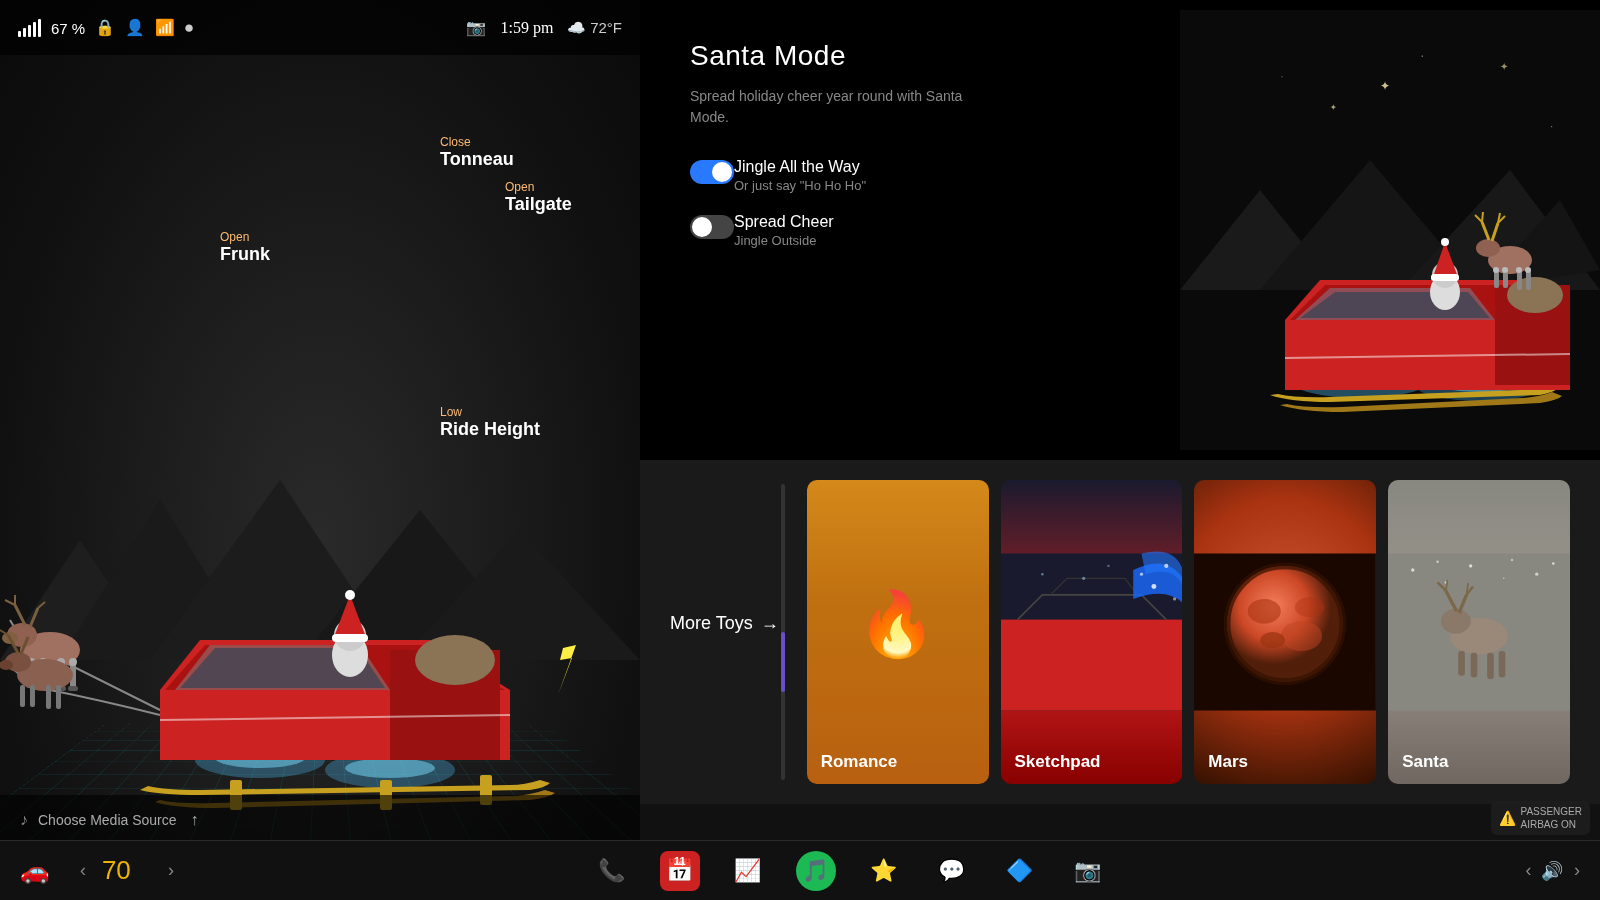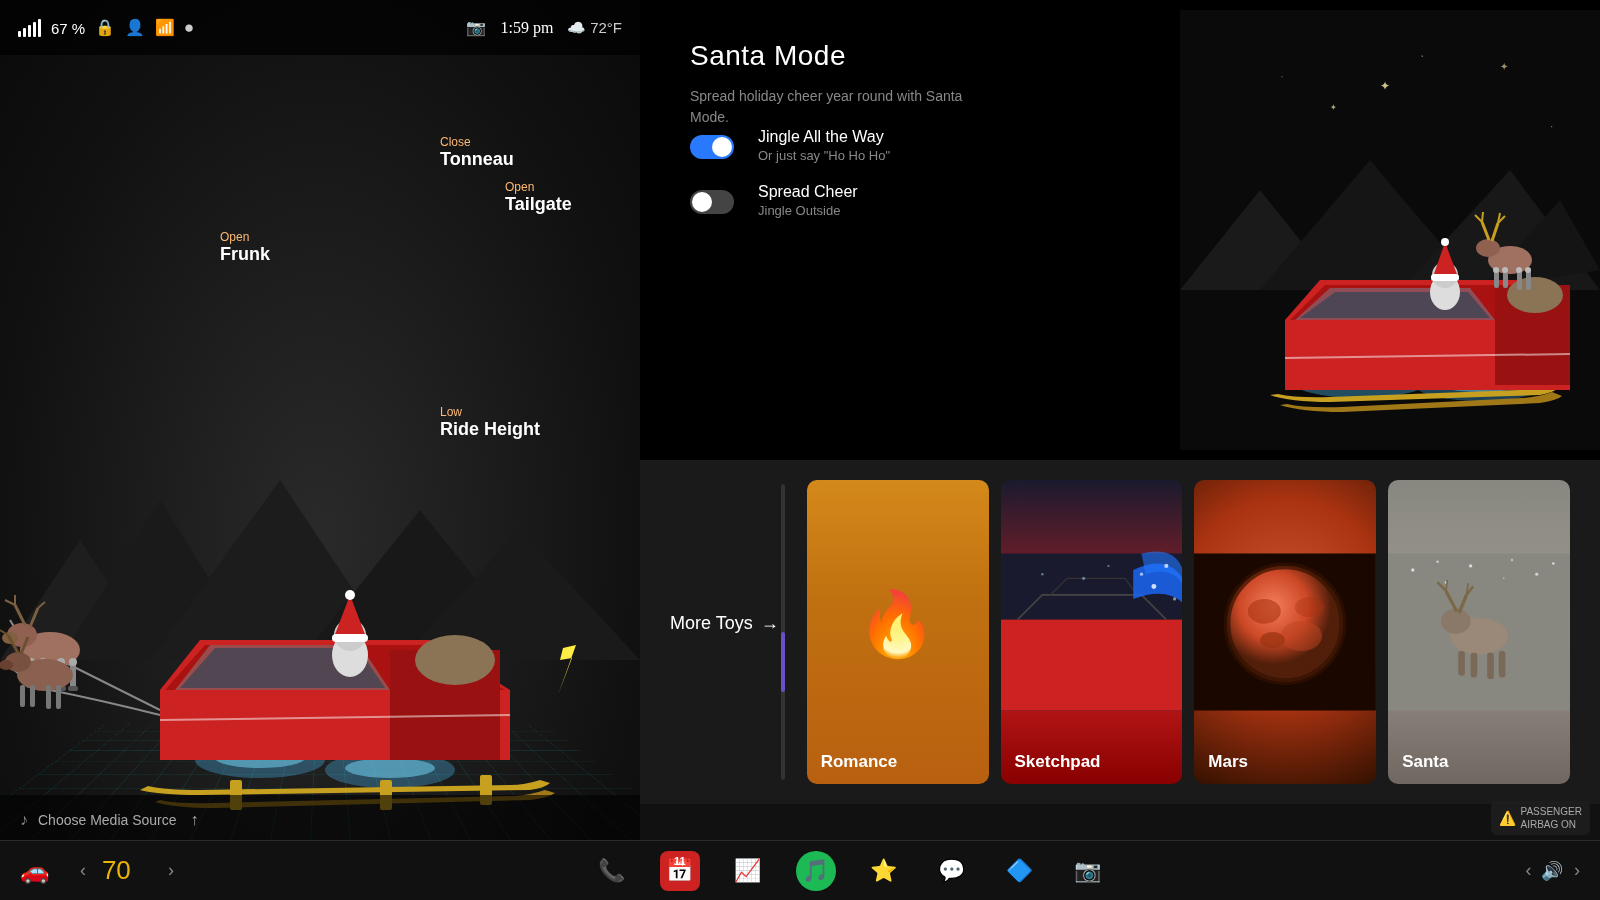--- a/index.html
+++ b/index.html
@@ -195,27 +195,28 @@
       color: #fff;
       margin-bottom: 14px;
       letter-spacing: 0.5px;
     }
 
     .santa-desc {
       font-size: 14px;
       color: #888;
       line-height: 1.5;
       max-width: 280px;
+      margin-bottom: 30px;
     }
 
     
     .toggle-row {
       display: flex;
-      align-items: center;
-      gap: 24px;
+      align-items: flex-start;
+      gap: 0;
       margin-bottom: 20px;
     }
 
     .toggle-switch {
       width: 44px;
       height: 24px;
       border-radius: 12px;
       position: relative;
       flex-shrink: 0;
       margin-top: 2px;

